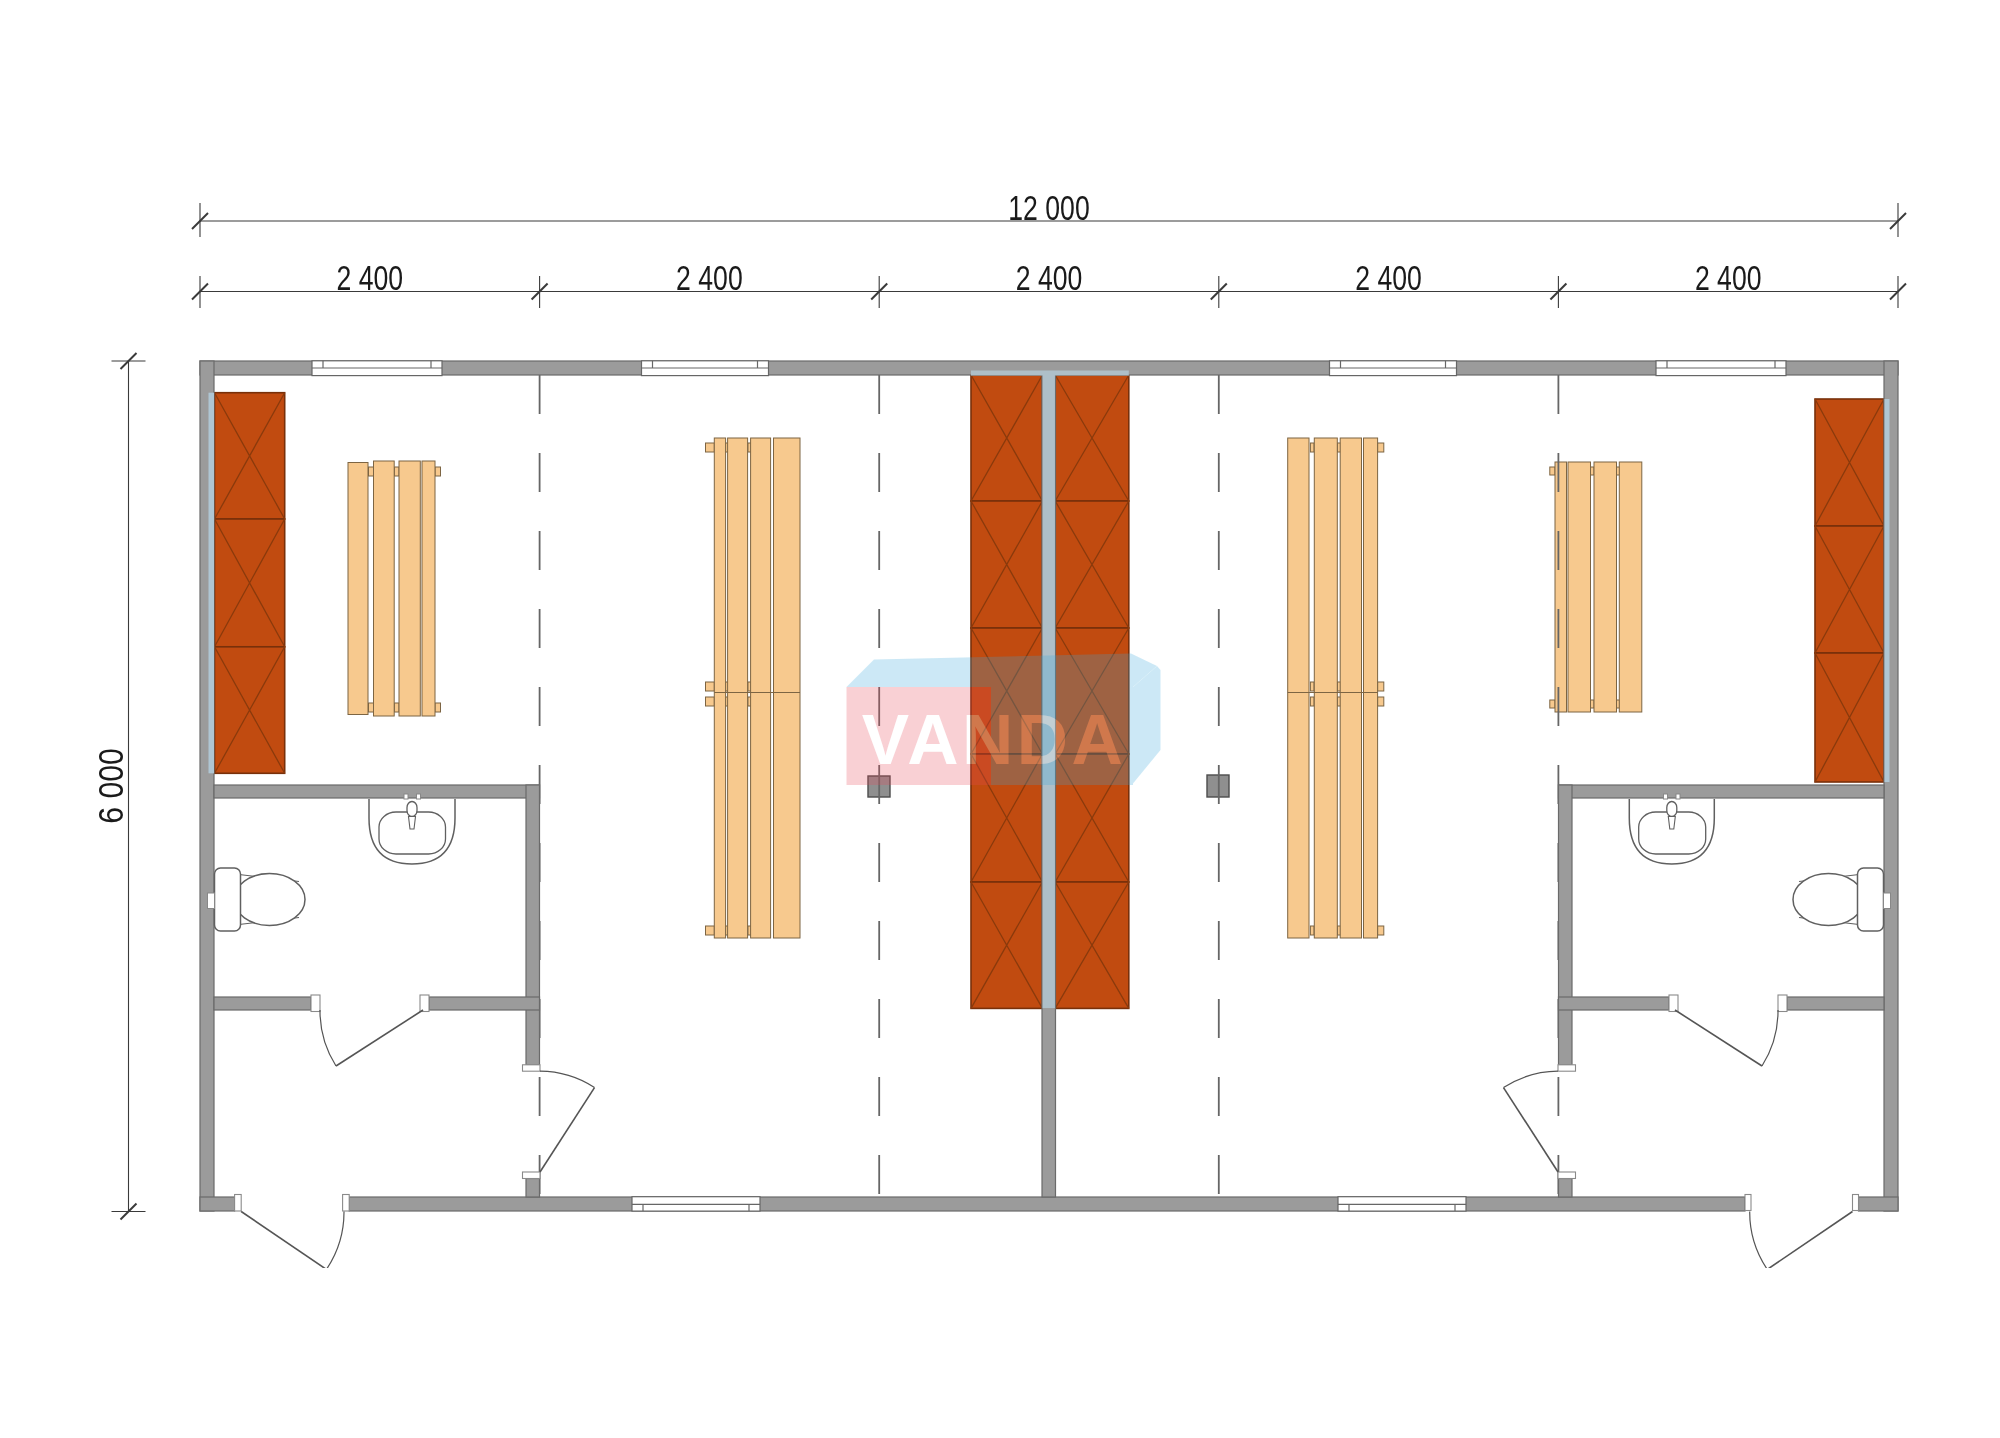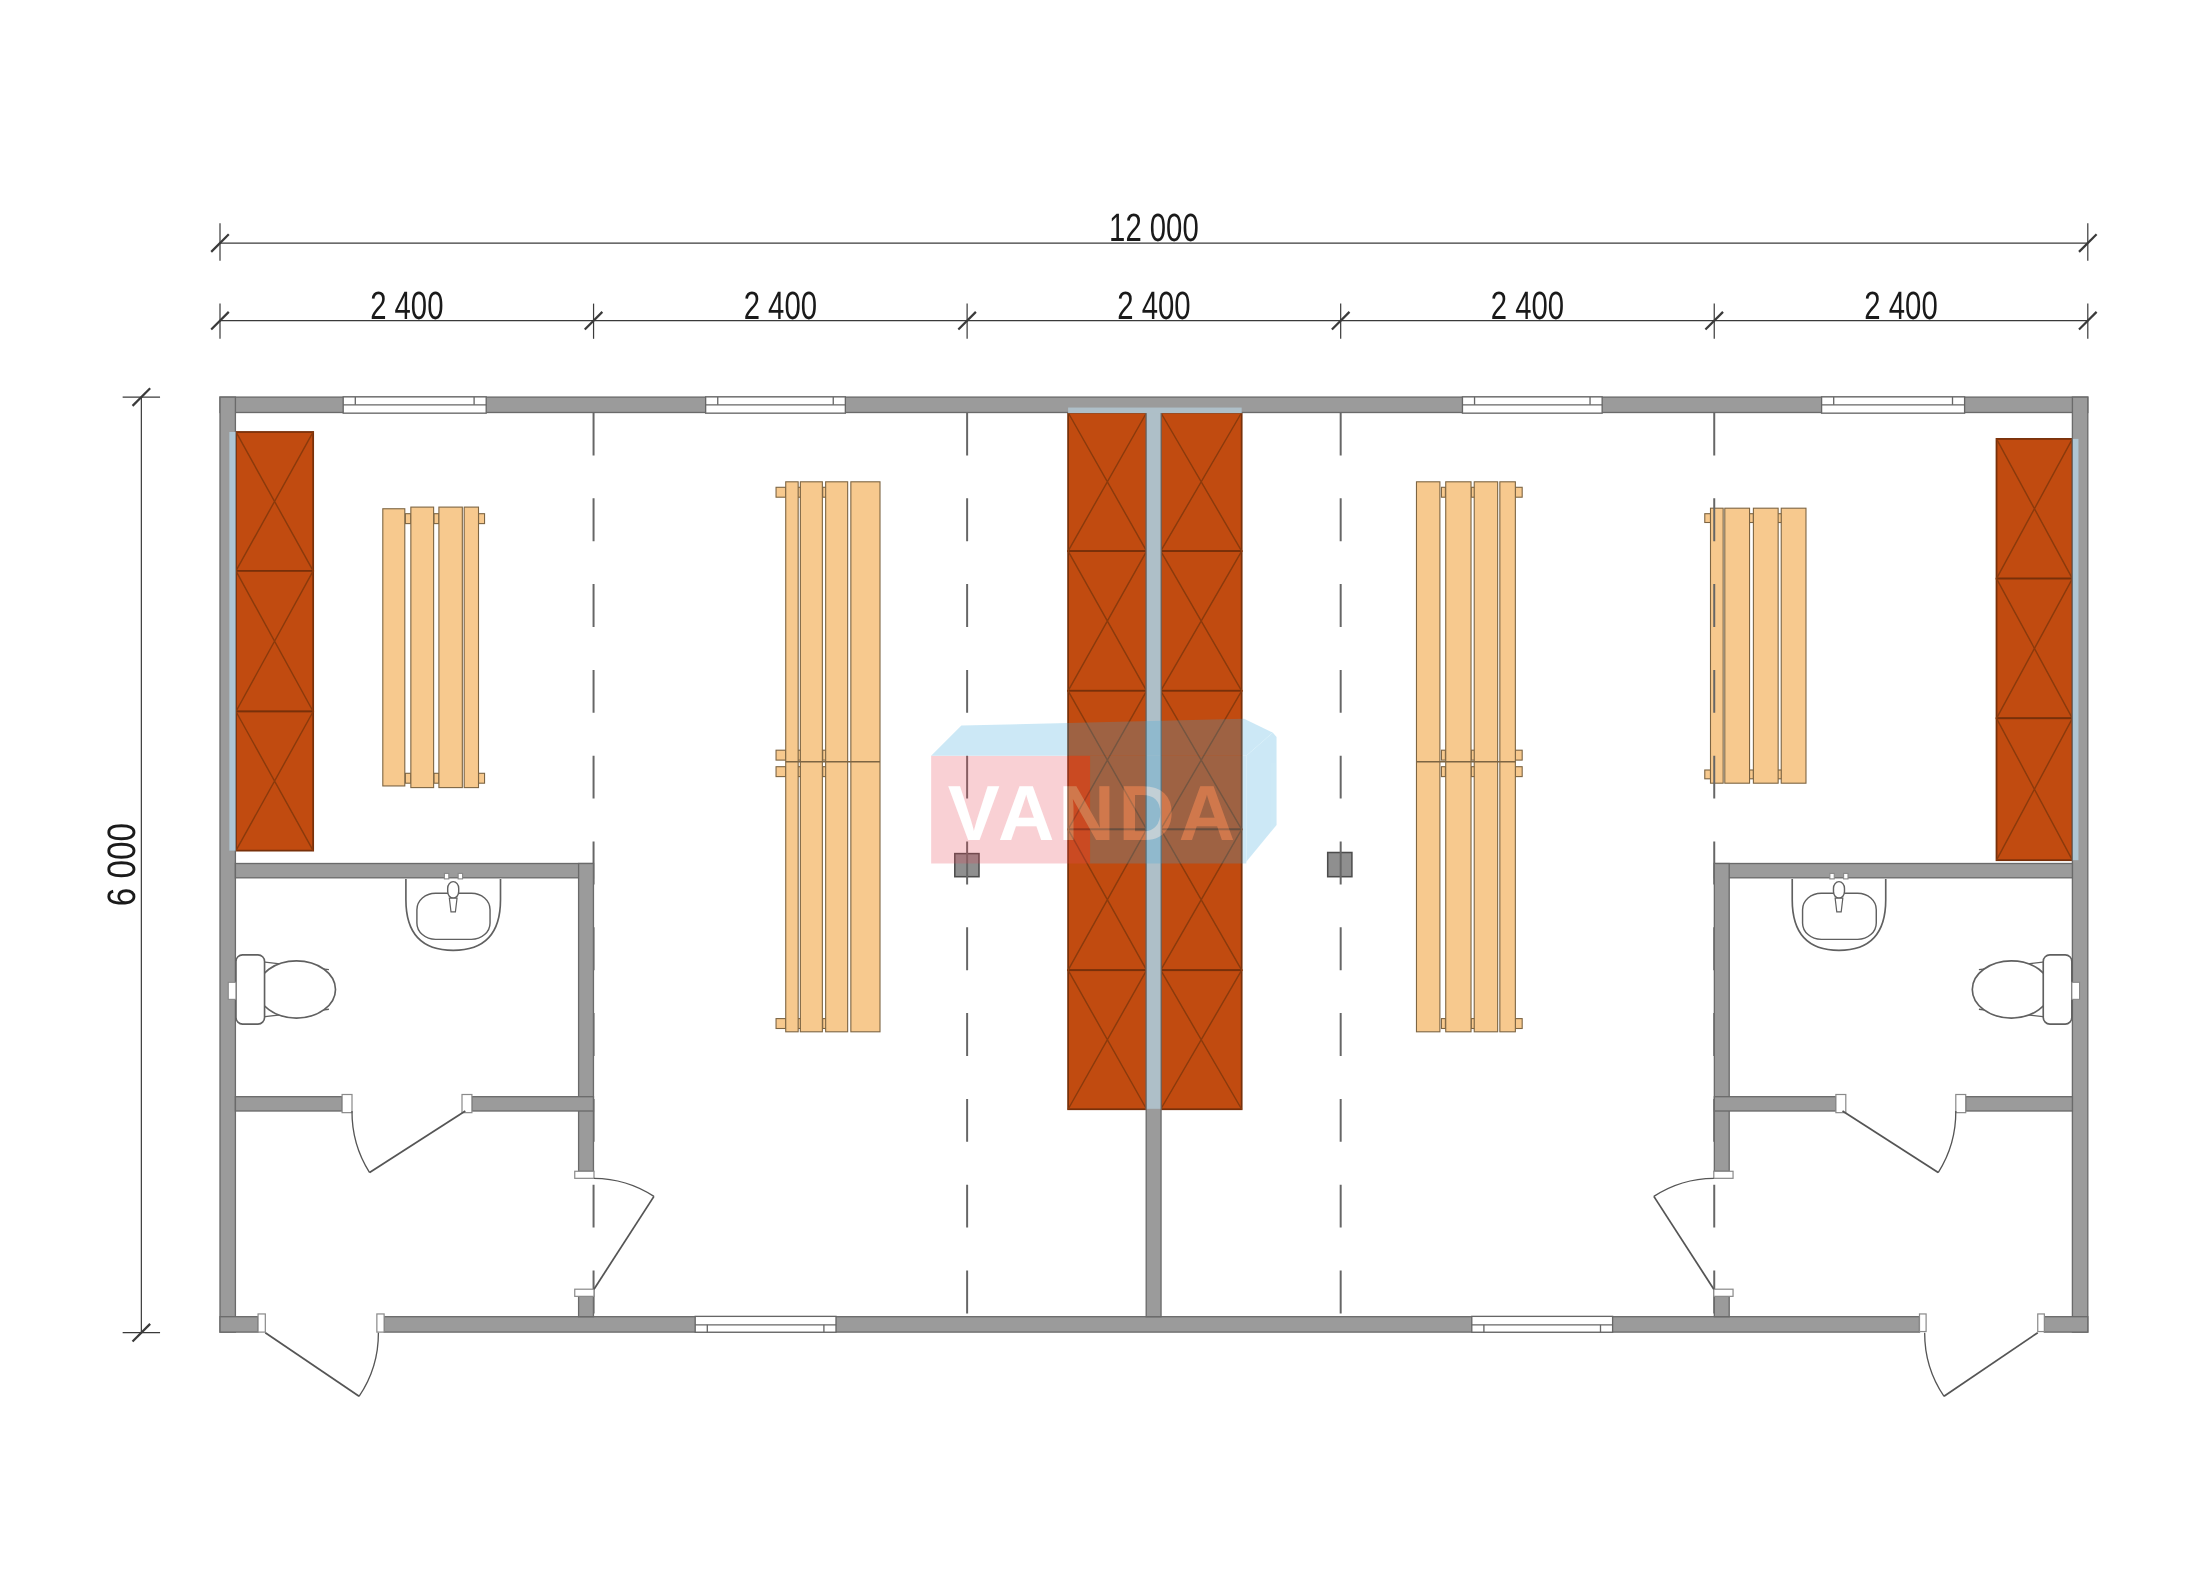--- a/index.html
+++ b/index.html
@@ -1,16 +1,16 @@
 <!DOCTYPE html>
 <html><head>
 <meta charset="utf-8">
 <style>
   html,body{margin:0;padding:0;background:#ffffff;}
-  .page{position:relative;width:2000px;height:1438px;background:#f97316;overflow:hidden;
+  .page{position:relative;width:2000px;height:1268px;background:#f97316;overflow:hidden;
         font-family:"Liberation Sans", sans-serif;}
   svg{position:absolute;left:0;top:0;}
 </style>
 </head>
 <body>
 <div class="page">
 <svg width="2000" height="1438" viewBox="0 0 2000 1438">
 
 <rect x="0" y="0" width="2000" height="1438" fill="#ffffff"></rect>
 

